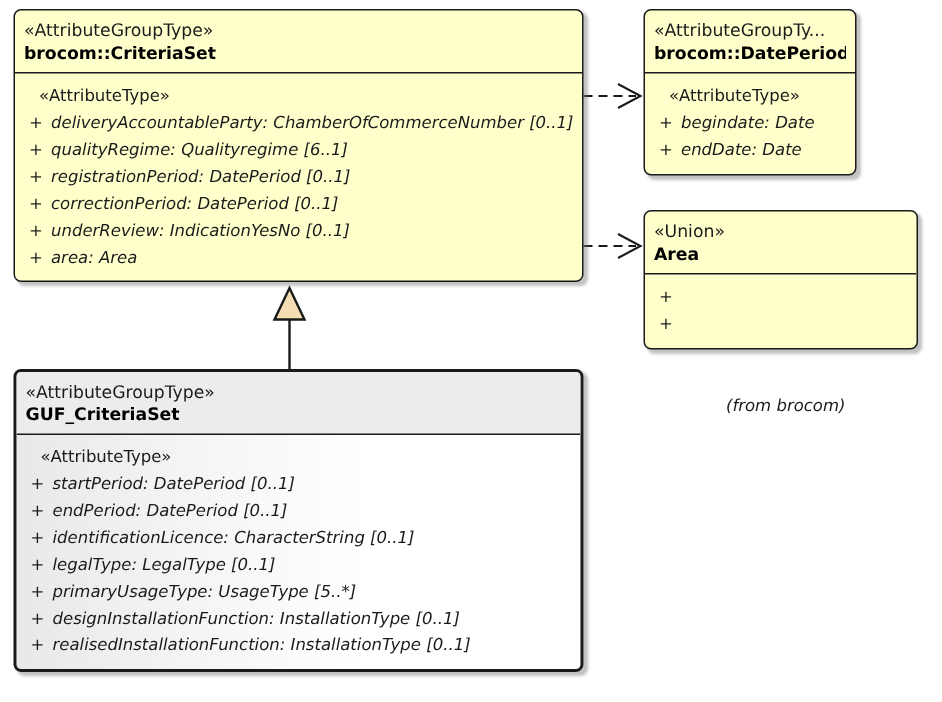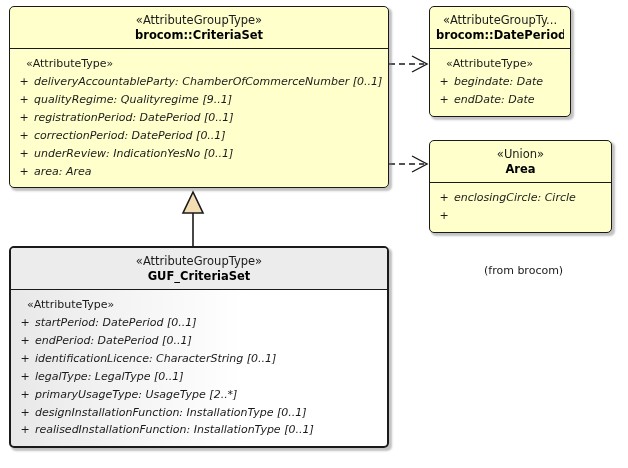--- a/index.html
+++ b/index.html
@@ -24,21 +24,21 @@
     box-sizing: border-box;
     border: 1.5px solid #1a1a1a;
     border-radius: 5px;
     background: #ffffcc;
     box-shadow: 2.5px 2.5px 2px rgba(120,120,120,0.45);
     overflow: hidden;
   }
   .uml-header {
     box-sizing: border-box;
     padding: 6px 6px 6px 6px;
-    text-align: center;
+    text-align: left;
     border-bottom: 1.5px solid #1a1a1a;
     line-height: 1.28;
   }
   .stereo {
     display: block;
     font-size: 11.5px;
     color: #1a1a1a;
     white-space: nowrap;
     overflow: hidden;
   }
@@ -96,20 +96,21 @@
     left: 0;
     top: 0;
     width: 628px;
     height: 468px;
     pointer-events: none;
   }
 
   .note-label {
     position: absolute;
     font-size: 11px;
+    font-style: italic;
     color: #1a1a1a;
     white-space: nowrap;
   }
 </style>
 </head>
 <body>
 
 <div id="canvas">
 
   <svg id="wires" viewBox="0 0 628 468" width="628" height="468">
@@ -136,21 +137,21 @@
       <span class="cls-name">brocom::CriteriaSet</span>
     </div>
     <div class="uml-body">
       <div class="body-stereo">«AttributeType»</div>
       <div class="attr-row">
         <span class="attr-vis">+</span>
         <span class="attr-text">deliveryAccountableParty: ChamberOfCommerceNumber [0..1]</span>
       </div>
       <div class="attr-row">
         <span class="attr-vis">+</span>
-        <span class="attr-text">qualityRegime: Qualityregime [9..1]</span>
+        <span class="attr-text">qualityRegime: Qualityregime [6..1]</span>
       </div>
       <div class="attr-row">
         <span class="attr-vis">+</span>
         <span class="attr-text">registrationPeriod: DatePeriod [0..1]</span>
       </div>
       <div class="attr-row">
         <span class="attr-vis">+</span>
         <span class="attr-text">correctionPeriod: DatePeriod [0..1]</span>
       </div>
       <div class="attr-row">
@@ -183,21 +184,20 @@
   </div>
 
   <div class="uml-class" id="cls-area" style="left:429px; top:140px; width:183px;">
     <div class="uml-header">
       <span class="stereo">«Union»</span>
       <span class="cls-name">Area</span>
     </div>
     <div class="uml-body">
       <div class="attr-row">
         <span class="attr-vis">+</span>
-        <span class="attr-text">enclosingCircle: Circle</span>
       </div>
       <div class="attr-row">
         <span class="attr-vis">+</span>
       </div>
     </div>
   </div>
 
   <div class="note-label" style="left:484px; top:264px;">(from brocom)</div>
 
   <div class="uml-class grey" id="cls-gufcriteriaset" style="left:9px; top:246px; width:380px;">
@@ -218,21 +218,21 @@
       <div class="attr-row">
         <span class="attr-vis">+</span>
         <span class="attr-text">identificationLicence: CharacterString [0..1]</span>
       </div>
       <div class="attr-row">
         <span class="attr-vis">+</span>
         <span class="attr-text">legalType: LegalType [0..1]</span>
       </div>
       <div class="attr-row">
         <span class="attr-vis">+</span>
-        <span class="attr-text">primaryUsageType: UsageType [2..*]</span>
+        <span class="attr-text">primaryUsageType: UsageType [5..*]</span>
       </div>
       <div class="attr-row">
         <span class="attr-vis">+</span>
         <span class="attr-text">designInstallationFunction: InstallationType [0..1]</span>
       </div>
       <div class="attr-row">
         <span class="attr-vis">+</span>
         <span class="attr-text">realisedInstallationFunction: InstallationType [0..1]</span>
       </div>
     </div>

